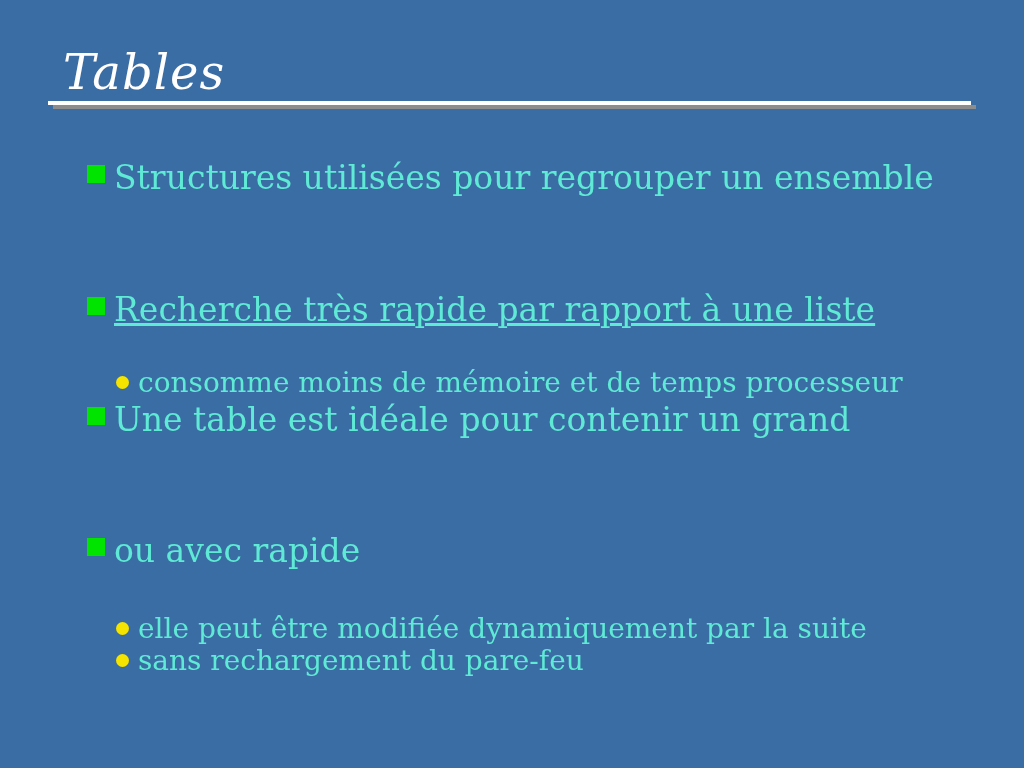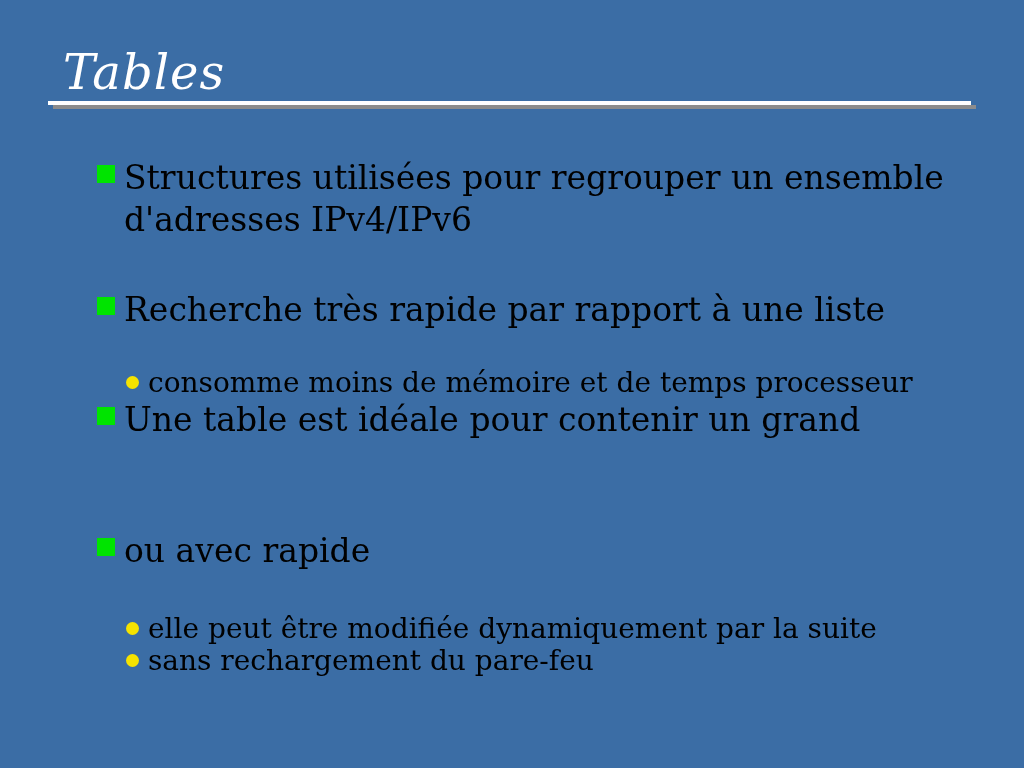--- a/index.html
+++ b/index.html
@@ -33,22 +33,22 @@
   .rule-shadow{
     position:absolute;
     left:53px;top:105px;
     width:923px;height:4px;
     background:#8c8c8c;
   }
 
   
   .item{
     position:absolute;
-    left:18px;width:1000px;
-    color:#000000;
+    left:8px;width:1000px;
+    color:#5eead4;
   }
   .item .text{display:block;}
   .lvl1{font-size:33px;line-height:42px;}
   .lvl1 .text{margin-left:106px;}
   .lvl2{font-size:28px;line-height:33px;}
   .lvl2 .text{margin-left:130px;}
 
   .sq{
     position:absolute;
     left:79px;top:8px;
@@ -57,40 +57,39 @@
   }
   .dot{
     position:absolute;
     left:108px;top:10px;
     width:13px;height:13px;
     border-radius:50%;
     background:#f5e300;
   }
 
   .pos-b1{top:157px;}
-  .pos-b2{top:289px;}
+  .pos-b2{top:289px;text-decoration:underline;}
   .pos-s1{top:327px;margin-top:39px;}
   .pos-b3{top:399px;}
   .pos-b4{top:530px;}
   .pos-s2{top:612px;}
   .pos-s3{top:644px;}
 </style>
 </head>
 <body>
 
 <div class="slide">
 
   <h1 class="title">Tables</h1>
   <div class="rule-shadow"></div>
   <div class="rule-white"></div>
 
   <div class="item lvl1 pos-b1">
     <span class="sq"></span>
     <span class="text">Structures utilisées pour regrouper un ensemble</span>
-    <span class="text">d'adresses IPv4/IPv6</span>
   </div>
 
   <div class="item lvl1 pos-b2">
     <span class="sq"></span>
     <span class="text">Recherche très rapide par rapport à une liste</span>
   </div>
 
   <div class="item lvl2 pos-s1">
     <span class="dot"></span>
     <span class="text">consomme moins de mémoire et de temps processeur</span>

